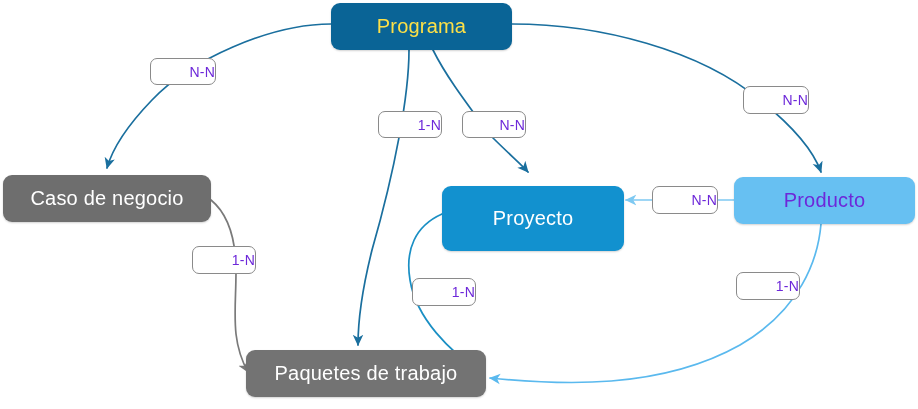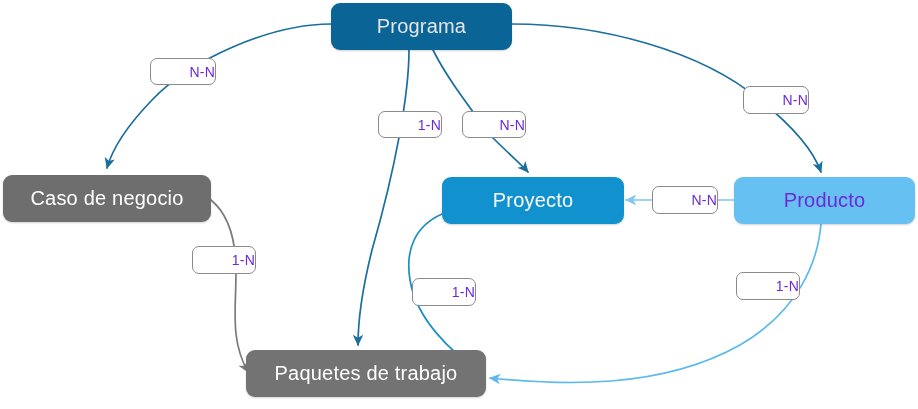--- a/index.html
+++ b/index.html
@@ -78,27 +78,27 @@
       <path d="M 409 50 C 409 95 395 170 372 250 C 362 290 358 320 358 345" fill="none" stroke="#1a6f9e" stroke-width="1.7" stroke-linecap="round" marker-end="url(#arrow-0)"></path>
       <path d="M 433 50 C 447 78 468 105 490 135 C 510 155 522 165 528 172" fill="none" stroke="#1a6f9e" stroke-width="1.7" stroke-linecap="round" marker-end="url(#arrow-0)"></path>
       <path d="M 512 24 C 600 24 700 50 760 100 C 800 132 815 155 821 172" fill="none" stroke="#1a6f9e" stroke-width="1.7" stroke-linecap="round" marker-end="url(#arrow-0)"></path>
       <path d="M 734 200 L 626 200" fill="none" stroke="#7ec9f2" stroke-width="1.7" stroke-linecap="round" marker-end="url(#arrow-1)"></path>
       <path d="M 211 200 C 228 214 236 240 236 272 C 236 310 230 340 248 372" fill="none" stroke="#7a7a7a" stroke-width="1.7" stroke-linecap="round" marker-end="url(#arrow-2)"></path>
       <path d="M 442 214 C 415 226 405 250 410 280 C 416 318 450 352 482 373" fill="none" stroke="#1a8fc4" stroke-width="1.7" stroke-linecap="round" marker-end="url(#arrow-3)"></path>
       <path d="M 821 224 C 818 260 800 310 740 345 C 660 390 560 385 490 378" fill="none" stroke="#5ab9ee" stroke-width="1.7" stroke-linecap="round" marker-end="url(#arrow-4)"></path>
     </svg>
 
   <div id="node-layer">
-      <div class="node" style="left: 331px; top: 3px; width: 181px; height: 47px; background: rgb(10, 100, 150); color: #e5e5e5;">
+      <div class="node" style="left: 331px; top: 3px; width: 181px; height: 47px; background: rgb(10, 100, 150); color: #fde047;">
         <span>Programa</span>
       </div>
       <div class="node" style="left: 3px; top: 175px; width: 208px; height: 47px; background: rgb(110, 110, 110); color: rgb(255, 255, 255);">
         <span>Caso de negocio</span>
       </div>
-      <div class="node" style="left: 442px; top: 177px; width: 182px; height: 47px; background: rgb(18, 145, 207); color: rgb(255, 255, 255);">
+      <div class="node" style="left: 442px; top: 186px; width: 182px; height: 65px; background: rgb(18, 145, 207); color: rgb(255, 255, 255);">
         <span>Proyecto</span>
       </div>
       <div class="node" style="left: 734px; top: 177px; width: 181px; height: 47px; background: rgb(103, 192, 242); color: #6d28d9;">
         <span>Producto</span>
       </div>
       <div class="node" style="left: 246px; top: 350px; width: 240px; height: 47px; background: #737373; color: rgb(255, 255, 255);">
         <span>Paquetes de trabajo</span>
       </div>
     </div>
   <div id="label-layer">

